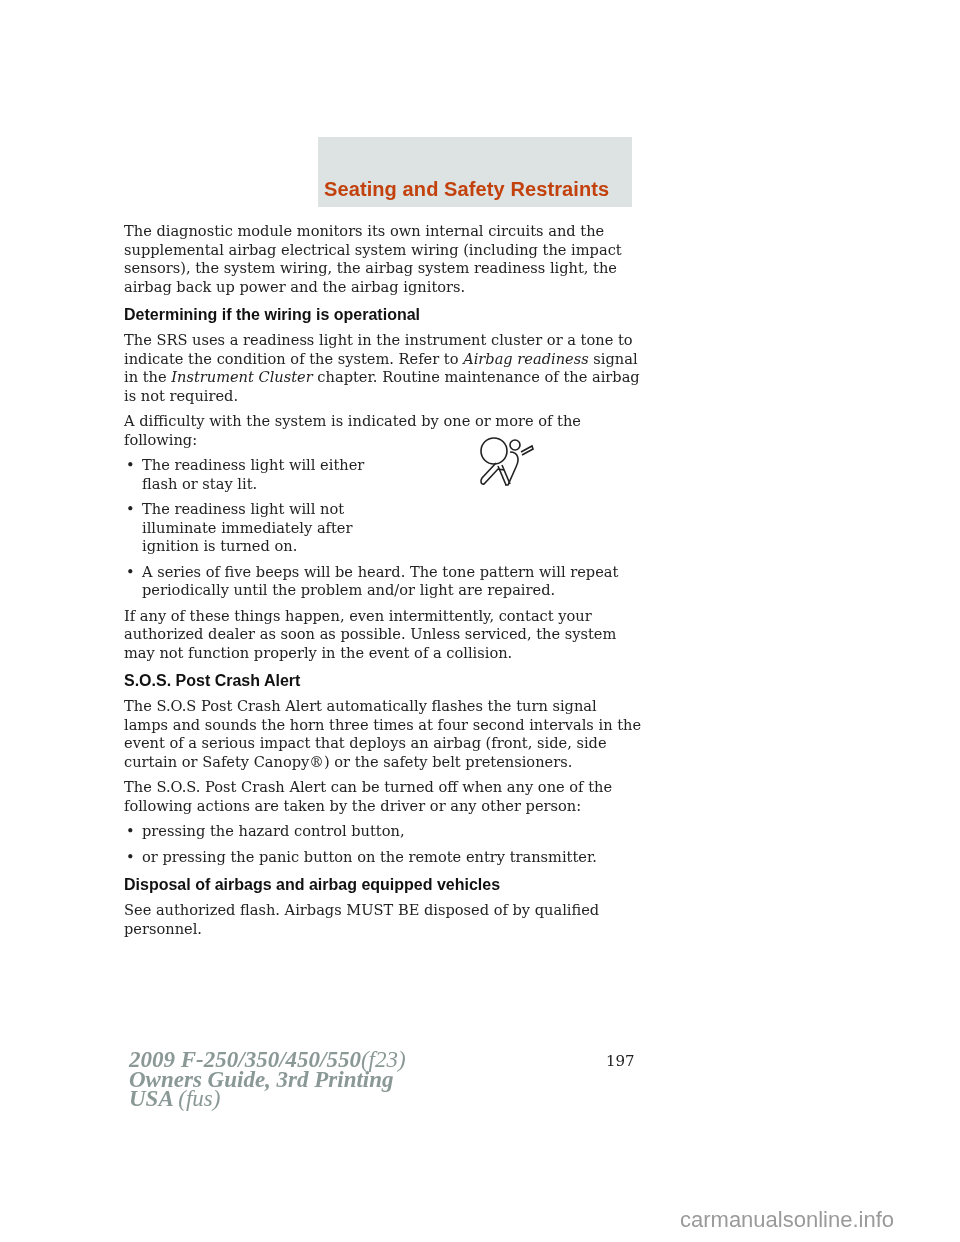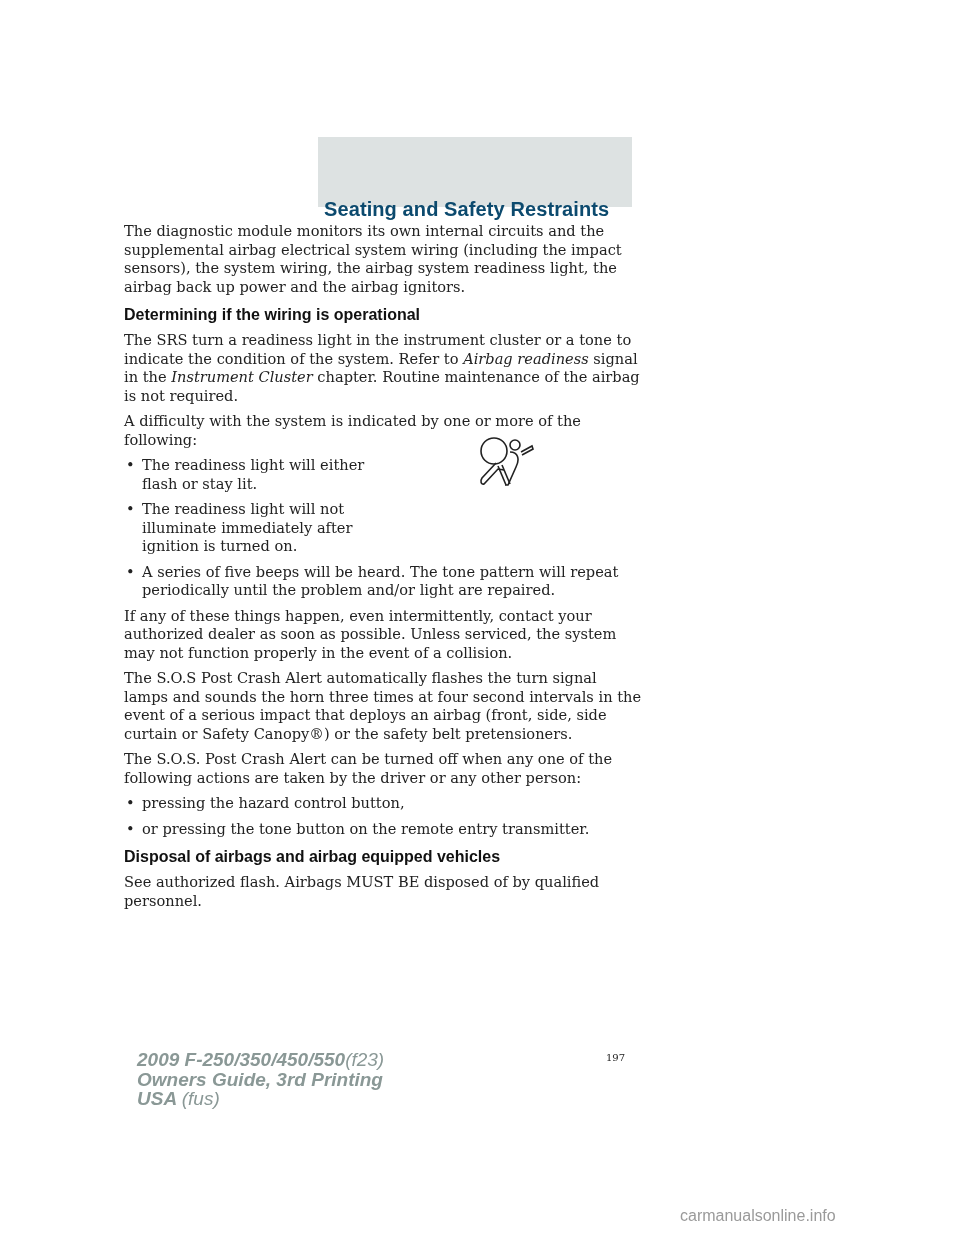--- a/index.html
+++ b/index.html
@@ -4,87 +4,88 @@
   <style>
     html, body { margin: 0; padding: 0; background: #ffffff; }
     body { width: 960px; height: 1242px; position: relative; overflow: hidden; }
     .header-band {
       position: absolute; left: 318px; top: 137px; width: 314px; height: 70px;
       background: #dde2e2;
     }
     .header-title {
       position: absolute; left: 324px; top: 178px;
       font-family: "Liberation Sans", sans-serif; font-weight: bold;
-      font-size: 20px; color: #0c4a6e; letter-spacing: 0.1px; margin-top: 20px;
+      font-size: 20px; color: #c2410c; letter-spacing: 0.1px;
     }
     .content {
       position: absolute; left: 124px; top: 222px; width: 520px;
       font-family: "DejaVu Serif", "Liberation Serif", serif;
       font-size: 14.6px; line-height: 18.5px; color: #222;
     }
     .content p { margin: 0 0 7px 0; }
     .content h2 {
       font-family: "Liberation Sans", sans-serif; font-weight: bold;
       font-size: 16px; margin: 10px 0 7px 0; color: #111; line-height: 18px;
     }
     .bullet { position: relative; padding-left: 18px; margin: 0 0 7px 0; }
     .bullet .dot { position: absolute; left: 2px; top: 0; }
     .narrow { width: 230px; }
     .airbag-icon { position: absolute; left: 472px; top: 435px; width: 70px; height: 62px; }
     .page-num {
       position: absolute; left: 606px; top: 1052px;
-      font-family: "DejaVu Serif", "Liberation Serif", serif; font-size: 10px; color: #222;
+      font-family: "DejaVu Serif", "Liberation Serif", serif; font-size: 15px; color: #222;
     }
     .footer {
-      position: absolute; left: 137px; top: 1050px;
-      font-family: Liberation Sans, sans-serif; font-weight: bold; font-style: italic;
-      font-size: 19px; line-height: 19.5px; color: #8a9896;
+      position: absolute; left: 129px; top: 1050px;
+      font-family: Liberation Serif, serif; font-weight: bold; font-style: italic;
+      font-size: 23px; line-height: 19.5px; color: #8a9896;
     }
     .footer .light { font-weight: normal; }
     .watermark {
       position: absolute; left: 680px; top: 1207px;
-      font-family: "Liberation Sans", sans-serif; font-size: 16px; color: #9a9a9a;
+      font-family: "Liberation Sans", sans-serif; font-size: 22px; color: #9a9a9a;
     }
   </style>
 </head>
 <body>
 
 <div class="header-band"></div>
 <div class="header-title">Seating and Safety Restraints</div>
 
 <div class="content">
   <p>The diagnostic module monitors its own internal circuits and the supplemental airbag electrical system wiring (including the impact sensors), the system wiring, the airbag system readiness light, the airbag back up power and the airbag ignitors.</p>
 
   <h2>Determining if the wiring is operational</h2>
-  <p><span>The SRS turn a readiness light in the instrument cluster or a tone to indicate the condition of the system. Refer to </span><i>Airbag readiness</i><span> signal in the </span><i>Instrument Cluster</i><span> chapter. Routine maintenance of the airbag is not required.</span></p>
+  <p><span>The SRS uses a readiness light in the instrument cluster or a tone to indicate the condition of the system. Refer to </span><i>Airbag readiness</i><span> signal in the </span><i>Instrument Cluster</i><span> chapter. Routine maintenance of the airbag is not required.</span></p>
   <p>A difficulty with the system is indicated by one or more of the following:</p>
 
   <div class="bullet narrow">
     <span class="dot">•</span>
     <span>The readiness light will either flash or stay lit.</span>
   </div>
   <div class="bullet narrow">
     <span class="dot">•</span>
     <span>The readiness light will not illuminate immediately after ignition is turned on.</span>
   </div>
   <div class="bullet">
     <span class="dot">•</span>
     <span>A series of five beeps will be heard. The tone pattern will repeat periodically until the problem and/or light are repaired.</span>
   </div>
   <p>If any of these things happen, even intermittently, contact your authorized dealer as soon as possible. Unless serviced, the system may not function properly in the event of a collision.</p>
 
+  <h2>S.O.S. Post Crash Alert</h2>
   <p>The S.O.S Post Crash Alert automatically flashes the turn signal lamps and sounds the horn three times at four second intervals in the event of a serious impact that deploys an airbag (front, side, side curtain or Safety Canopy®) or the safety belt pretensioners.</p>
   <p>The S.O.S. Post Crash Alert can be turned off when any one of the following actions are taken by the driver or any other person:</p>
   <div class="bullet">
     <span class="dot">•</span>
     <span>pressing the hazard control button,</span>
   </div>
   <div class="bullet">
     <span class="dot">•</span>
-    <span>or pressing the tone button on the remote entry transmitter.</span>
+    <span>or pressing the panic button on the remote entry transmitter.</span>
   </div>
 
   <h2>Disposal of airbags and airbag equipped vehicles</h2>
   <p>See authorized flash. Airbags MUST BE disposed of by qualified personnel.</p>
 </div>
 
 <svg class="airbag-icon" viewBox="0 0 70 62" fill="none" stroke="#222" stroke-width="1.6">
   <circle cx="22" cy="16" r="13"></circle>
   <circle cx="43" cy="10" r="5"></circle>
   <path d="M49 17 L60 11 L61 14 L50 20"></path>

